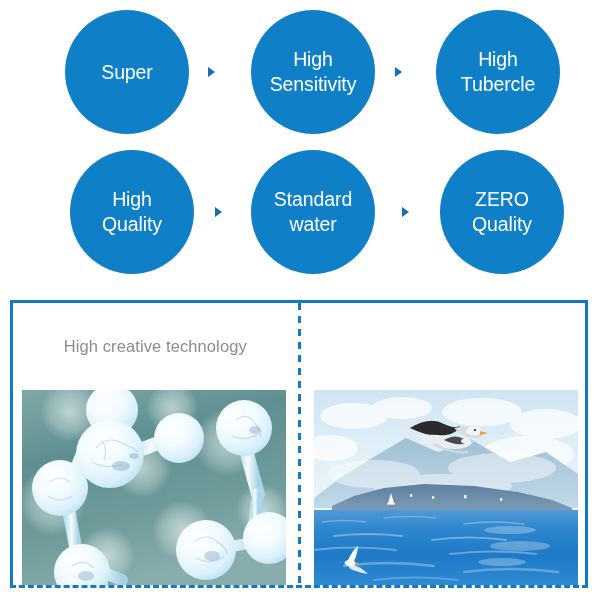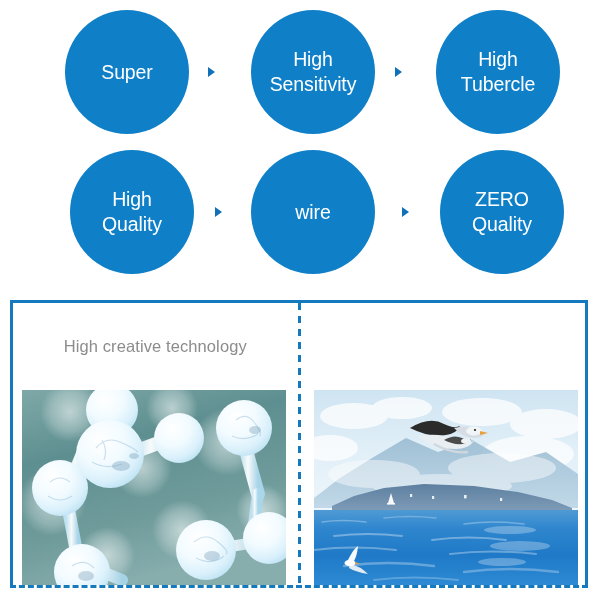--- a/index.html
+++ b/index.html
@@ -163,21 +163,22 @@
   <div class="feature-row" id="feature-row-2">
 
     <div class="feature-circle" id="circle-high-quality">
       <span class="fc-line">High</span>
       <span class="fc-line">Quality</span>
     </div>
 
     <div class="flow-arrow" id="arrow-3"></div>
 
     <div class="feature-circle" id="circle-standard-wire">
-      <span class="fc-line">wire</span>
+      <span class="fc-line">Standard</span>
+      <span class="fc-line">water</span>
     </div>
 
     <div class="flow-arrow" id="arrow-4"></div>
 
     <div class="feature-circle" id="circle-zero-suction">
       <span class="fc-line">ZERO</span>
       <span class="fc-line">Quality</span>
     </div>
 
   </div>

